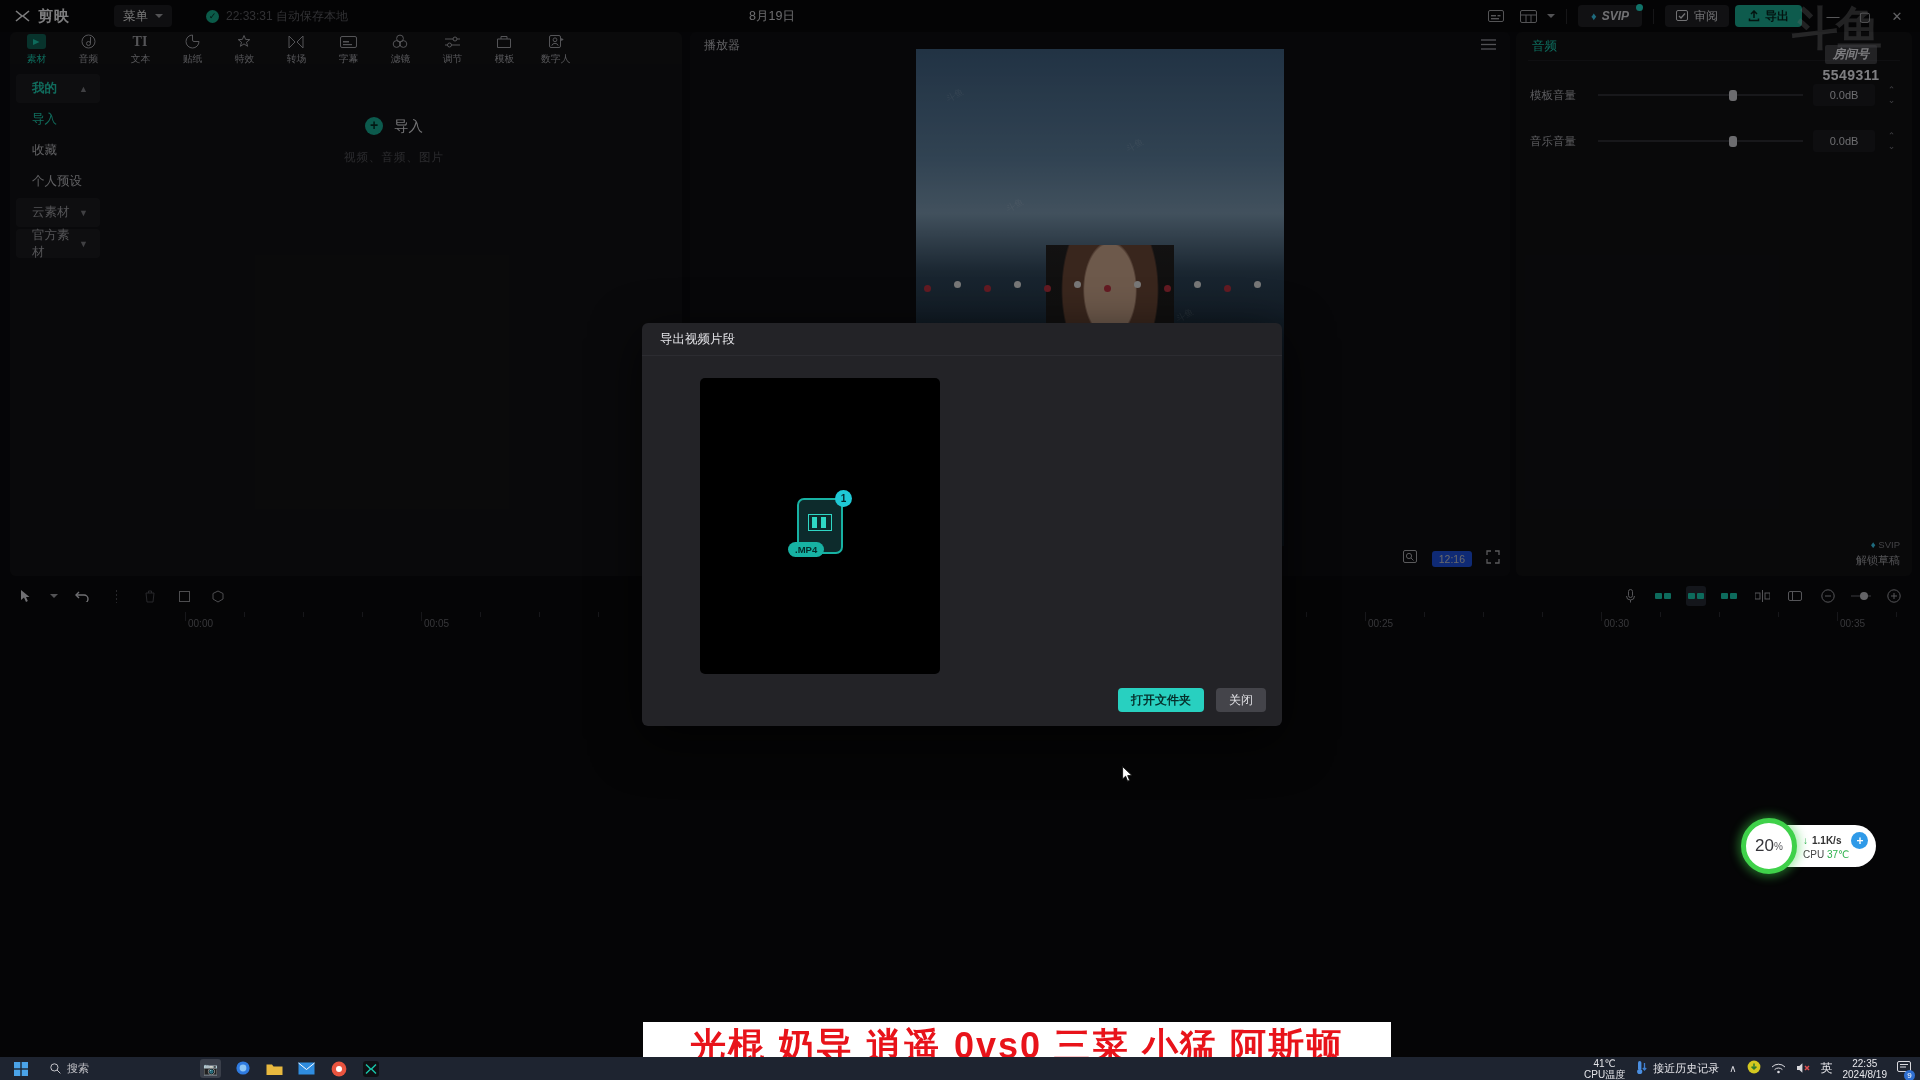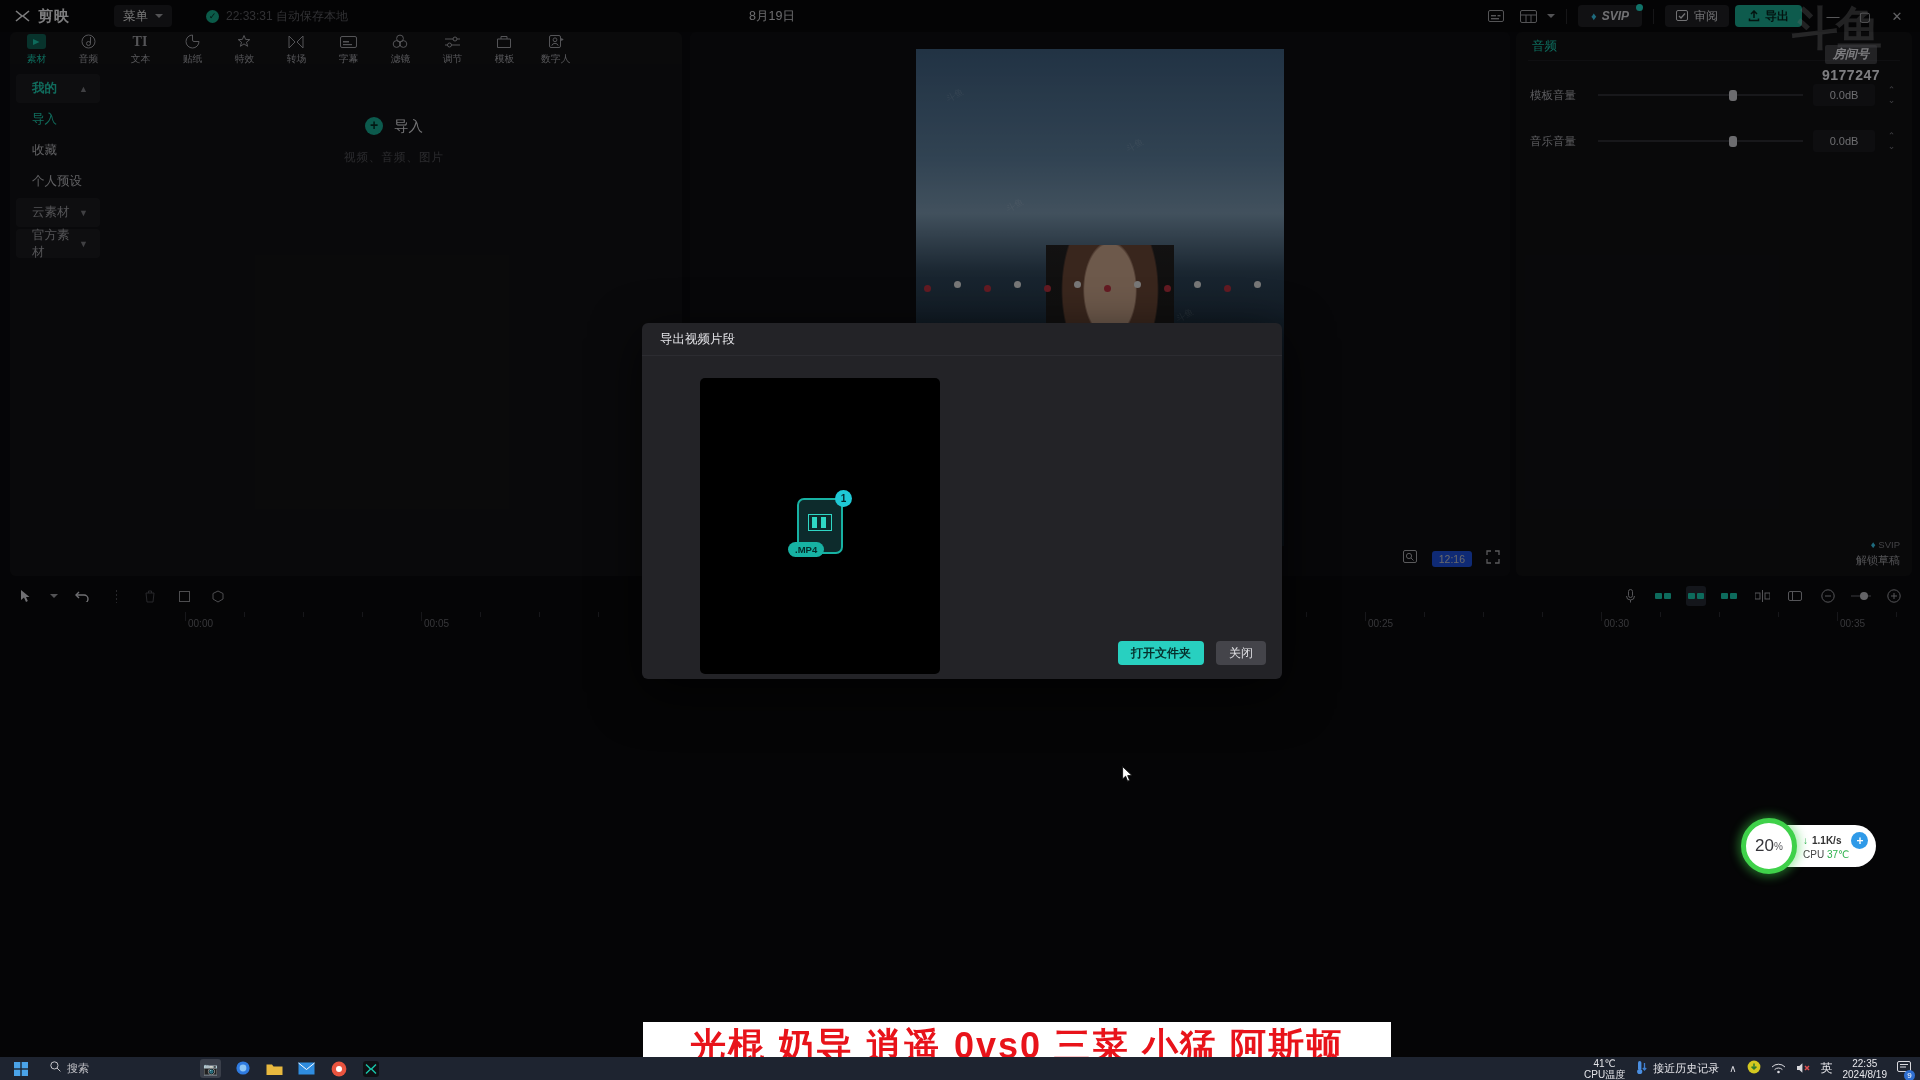--- a/index.html
+++ b/index.html
@@ -111,21 +111,21 @@
   .tl-tools .g { display:flex; align-items:center; gap:14px; }
   .tl-right { margin-left:auto; display:flex; align-items:center; gap:13px; }
   .tbtn { width:20px;height:20px;display:flex;align-items:center;justify-content:center; }
   .tbtn.sel { background:#252a33; border-radius:3px; }
   .ruler { position:absolute; left:0; top:32px; width:1920px; height:22px; }
   .tick { position:absolute; top:6px; font-size:10px; color:#65656a; }
   .tickline { position:absolute; top:0; width:1px; height:7px; background:#2c2c31; }
 
   
   .overlay { position:absolute; inset:0; background:rgba(0,0,0,.46); }
-  .modal { position:absolute; left:642px; top:323px; width:640px; height:356px; background:#232327;
+  .modal { position:absolute; left:642px; top:323px; width:640px; height:403px; background:#232327;
            border-radius:6px; box-shadow:0 14px 50px rgba(0,0,0,.7); }
   .modal-hd { height:33px; display:flex; align-items:center; padding:0 18px; font-size:12.5px; color:#e4e4e8;
               border-bottom:1px solid #2c2c31; }
   .modal-body { display:flex; padding:22px 24px 0 58px; gap:64px; }
   .preview-box { width:240px; height:296px; background:#000; border-radius:5px;
                  display:flex; align-items:center; justify-content:center; }
   .filecard { position:relative; width:46px; height:56px; }
   .fc-rect { width:46px; height:56px; border:2px solid #17b2a3; border-radius:7px; background:#0d2b2c; }
   .fc-film { position:absolute; left:11px; top:16px; width:24px; height:17px; }
   .fc-badge { position:absolute; right:-9px; top:-8px; width:17px;height:17px;border-radius:50%;
@@ -161,21 +161,21 @@
                padding:4px 8px 4px 20px; display:flex; flex-direction:column; justify-content:center; }
   .perf-r1 { display:flex; align-items:center; gap:4px; font-size:10px; color:#333; font-weight:bold; }
   .perf-r2 { font-size:10px; color:#444; }
   .perf-r2 .temp { color:#2bb14a; }
   .perf-plus { width:17px;height:17px;border-radius:50%;background:#2f9ae8;color:#fff;font-size:12px;
                display:flex;align-items:center;justify-content:center;margin-left:6px; }
 
   
   .taskbar { position:absolute; left:0; top:1057px; width:1920px; height:23px; background:#1e2430; display:flex; align-items:center; }
   .tb-start { width:42px; display:flex; align-items:center; justify-content:center; }
-  .tb-search { display:flex; gap:6px; width:150px; padding-left:8px; font-size:11px; color:#c4c4c9; }
+  .tb-search { display:flex; align-items:center; gap:6px; width:150px; padding-left:8px; font-size:11px; color:#c4c4c9; }
   .tb-apps { display:flex; align-items:center; gap:11px; padding-left:8px; }
   .tbapp { width:21px;height:19px;border-radius:3px;display:flex;align-items:center;justify-content:center;font-size:12px; }
   .tb-right { margin-left:auto; display:flex; align-items:center; gap:10px; padding-right:8px; }
   .tb-cpu { text-align:center; font-size:10px; line-height:11px; color:#e4e4e8; }
   .tb-hist { display:flex; align-items:center; gap:5px; font-size:11px; color:#e4e4e8; }
   .tb-clock { text-align:center; font-size:10px; line-height:11px; color:#e8e8ec; }
   .tb-badge { position:relative; }
   .tb-badge .n { position:absolute; right:-3px; bottom:-3px; width:11px;height:11px;border-radius:50%;
                  background:#2f6fd0; color:#fff; font-size:8px; display:flex;align-items:center;justify-content:center; }
 </style>
@@ -385,20 +385,30 @@
         <div class="import-row">
           <span class="plus-circle">+</span>
           <span class="import-label">导入</span>
         </div>
         <div class="import-sub">视频、音频、图片</div>
       </div>
     </div>
   </div>
 
   <div class="player">
+    <div class="player-hd">
+      <span class="t">播放器</span>
+      <span>
+        <svg width="15" height="11" viewBox="0 0 15 11">
+            <line x1="0" y1="1" x2="15" y2="1" stroke="#9a9a9f" stroke-width="1.3"></line>
+            <line x1="0" y1="5.5" x2="15" y2="5.5" stroke="#9a9a9f" stroke-width="1.3"></line>
+            <line x1="0" y1="10" x2="15" y2="10" stroke="#9a9a9f" stroke-width="1.3"></line>
+          </svg>
+      </span>
+    </div>
     <div class="video-stage">
       <div class="video-frame">
         <div class="person"></div>
         <div class="sea-line" id="buoys">
             <span class="buoy" style="background: rgb(184, 49, 63); left: 8px; top: 4px;"></span>
             <span class="buoy" style="background: rgb(220, 220, 220); left: 38px; top: 0px;"></span>
             <span class="buoy" style="background: rgb(184, 49, 63); left: 68px; top: 4px;"></span>
             <span class="buoy" style="background: rgb(220, 220, 220); left: 98px; top: 0px;"></span>
             <span class="buoy" style="background: rgb(184, 49, 63); left: 128px; top: 4px;"></span>
             <span class="buoy" style="background: rgb(220, 220, 220); left: 158px; top: 0px;"></span>
@@ -456,21 +466,21 @@
 
     <div class="rp-bottom">
       <div class="rp-svip"><span class="g">♦</span> <span>SVIP</span></div>
       <div class="rp-unlock">解锁草稿</div>
     </div>
   </div>
 
   <div class="wm-douyu">
     <div class="wm-big">斗鱼</div>
     <div style="text-align:center;margin-top:-6px;"><span class="wm-room">房间号</span></div>
-    <div style="text-align:center;margin-top:2px;"><span class="wm-num">9177247</span></div>
+    <div style="text-align:center;margin-top:2px;"><span class="wm-num">5549311</span></div>
   </div>
 
   <div class="timeline">
     <div class="tl-tools">
       <div class="g">
         <span class="tbtn">
             <svg width="12" height="14" viewBox="0 0 12 14">
               <path d="M1 1 L1 11 L4 8.5 L6 13 L7.8 12 L6 8 L9.5 8 Z" fill="#cfcfd4"></path>
             </svg>
           </span>

